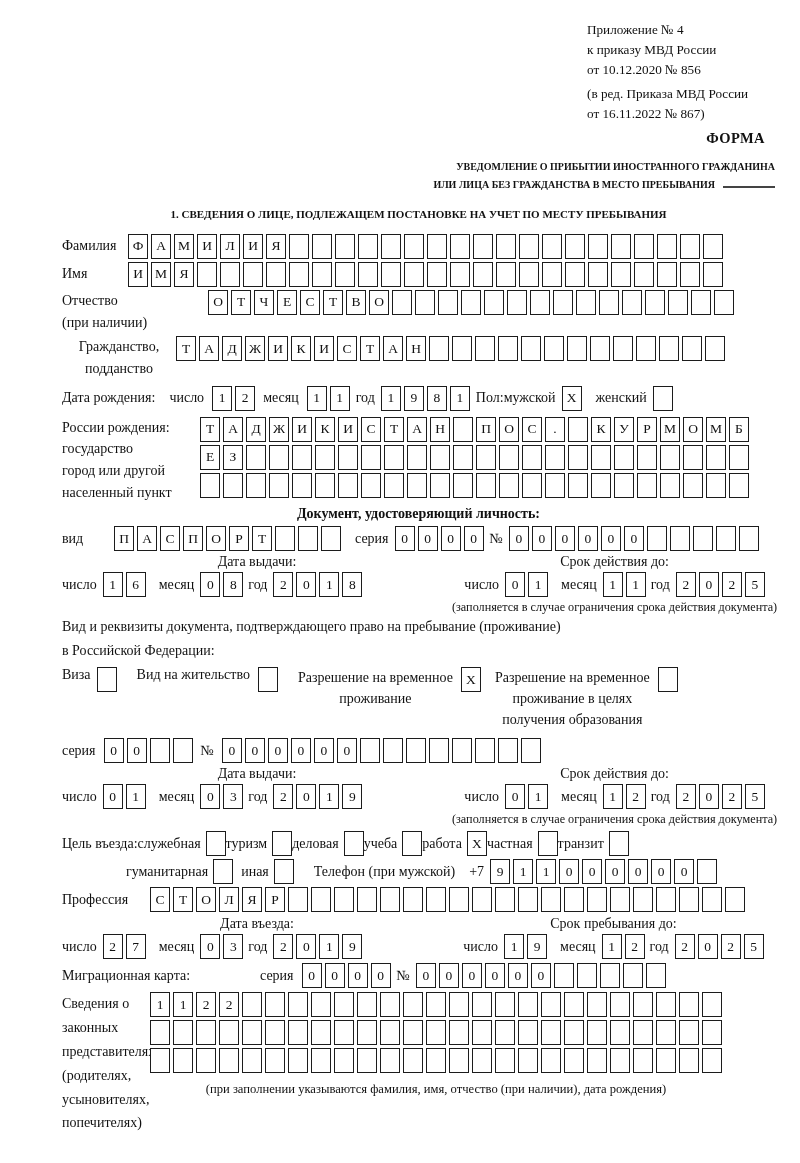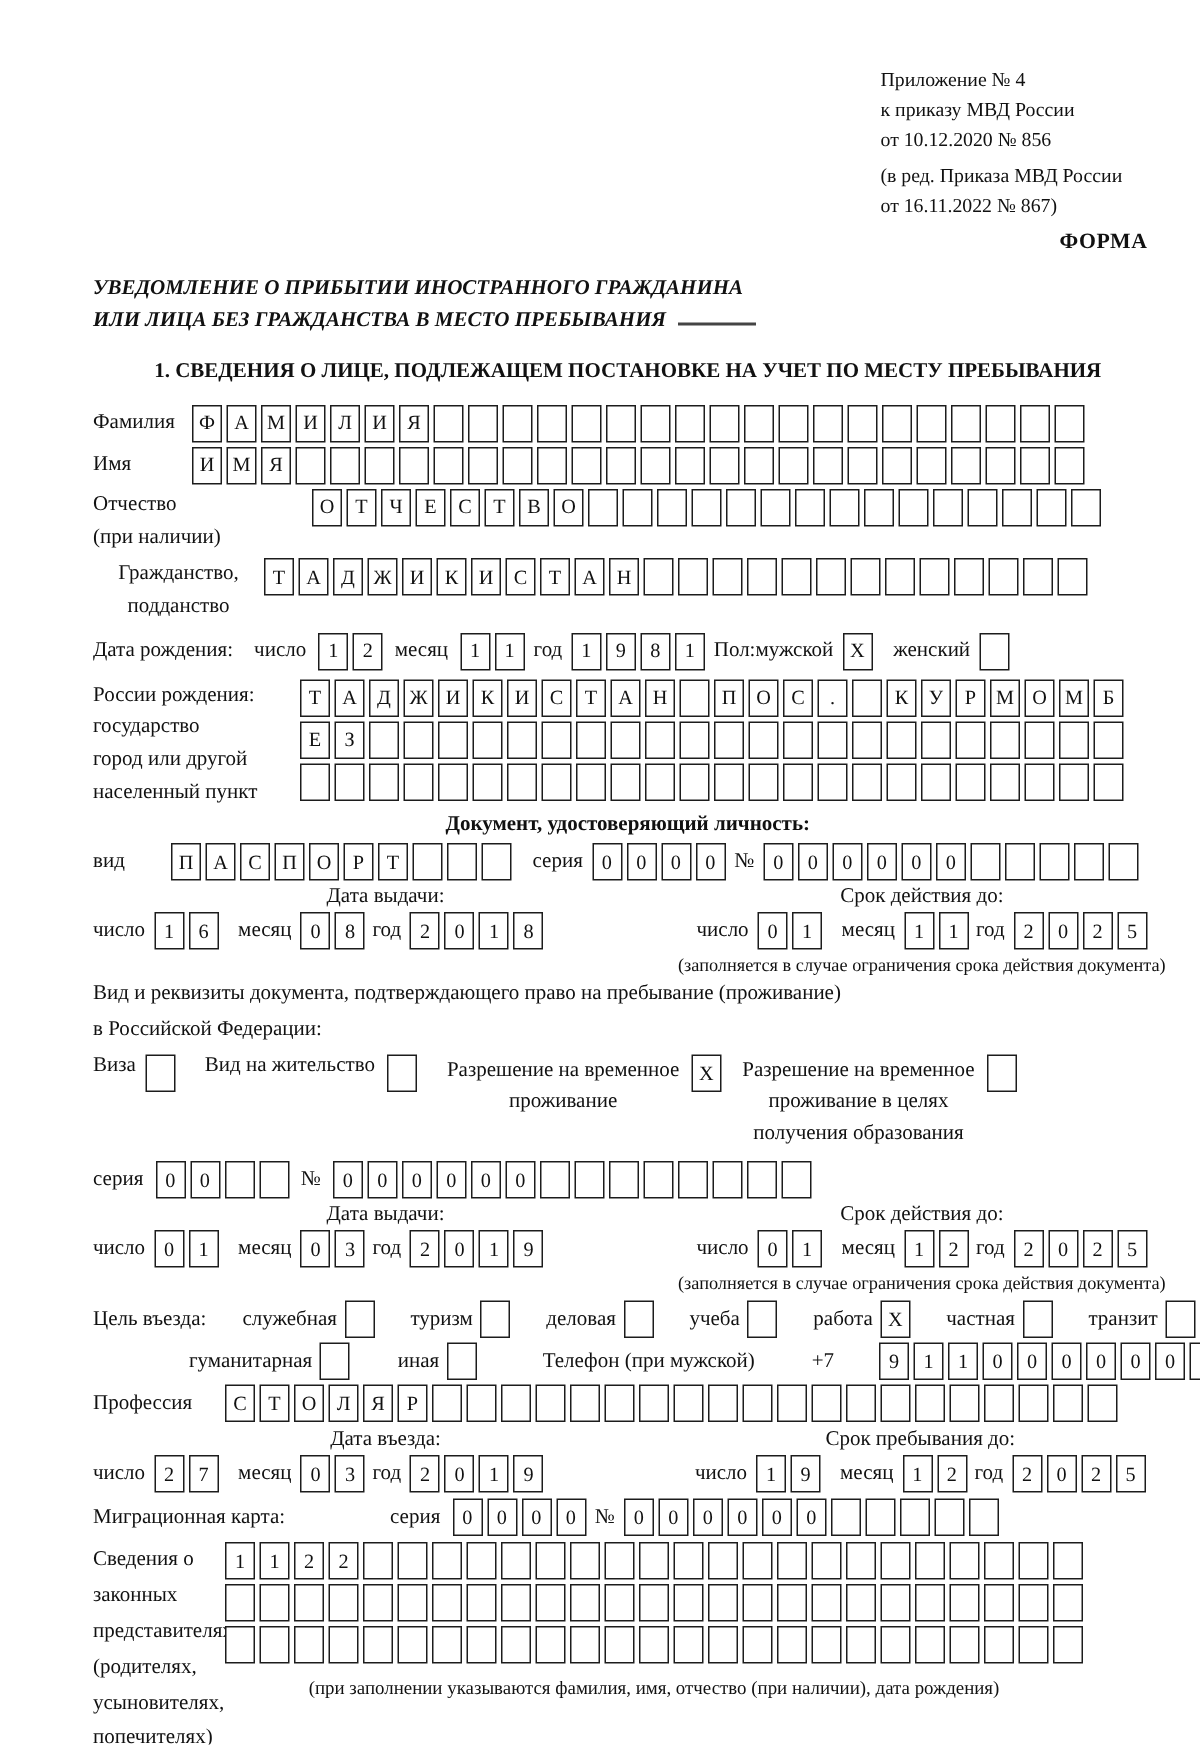--- a/index.html
+++ b/index.html
@@ -1,26 +1,26 @@
 <!DOCTYPE html>
 <html lang="ru"><head>
 <meta charset="utf-8">
 <style>
   html,body{margin:0;padding:0;background:#ffffff;}
   body{width:800px;height:1163px;overflow:hidden;font-family:"Liberation Serif","DejaVu Serif",serif;color:#111;font-size:14px;}
-  .page{box-sizing:border-box;width:800px;height:1163px;padding:43px 25px 0 62px;}
+  .page{box-sizing:border-box;width:800px;height:1163px;padding:20px 25px 0 62px;}
 
   .hdr{width:186px;margin-left:auto;margin-right:2px;font-size:13.2px;line-height:1.5;}
   .hdr .edit{margin-top:5px;}
   .forma{text-align:right;margin:6px 10px 0 0;font-weight:bold;font-size:14.5px;letter-spacing:.4px;}
 
-  .title{text-align:left;font-weight:bold;font-size:14px;line-height:1.5;margin-top:12px;font-style:italic;}
+  .title{text-align:right;font-weight:bold;font-size:10px;line-height:1.5;margin-top:12px;}
   .blank{display:inline-block;width:52px;height:12px;border-bottom:2px solid #444;margin-left:8px;}
 
-  .sect{font-weight:bold;font-size:14px;text-align:center;margin-top:16px;margin-bottom:14px;}
+  .sect{font-weight:bold;font-size:11px;text-align:center;margin-top:16px;margin-bottom:14px;}
 
   .row{display:flex;align-items:center;margin-bottom:3px;flex-wrap:nowrap;}
   .row.top{align-items:flex-start;}
   .lbl{white-space:nowrap;flex:none;}
   .lbl2{flex:none;line-height:1.55;}
   .w-name{width:66px;}
   .w-pat{width:146px;}
   .w-cit{width:114px;text-align:center;}
   .w-bp{width:138px;}
   .ml6{margin-left:6px;} .ml8{margin-left:8px;} .ml14{margin-left:14px;} .ml20{margin-left:20px;} .ml30{margin-left:30px;}
@@ -39,21 +39,21 @@
   .dcol.right{flex:1;}
   .dhead{text-align:center;margin-bottom:2px;}
   .drow{display:flex;align-items:center;gap:5px;}
   .drow .lbl{margin-right:1px;}
   .note{font-size:12.2px;margin-top:3px;white-space:nowrap;}
 
   .para{margin:2px 0 8px 0;}
   .opts{margin-bottom:8px;}
   .opt-multi{text-align:center;line-height:1.5;flex:none;}
 
-  .purpose{gap:24px;}
+  .purpose{gap:0;}
   .pitem{display:flex;align-items:center;gap:5px;flex:none;}
 
   .rep{display:flex;align-items:flex-start;}
   .rep-lbl{width:88px;flex:none;line-height:1.7;white-space:nowrap;}
   .rep-note{font-size:12.6px;margin-top:6px;text-align:center;}
 </style>
 </head>
 <body>
 
 <div class="page">

